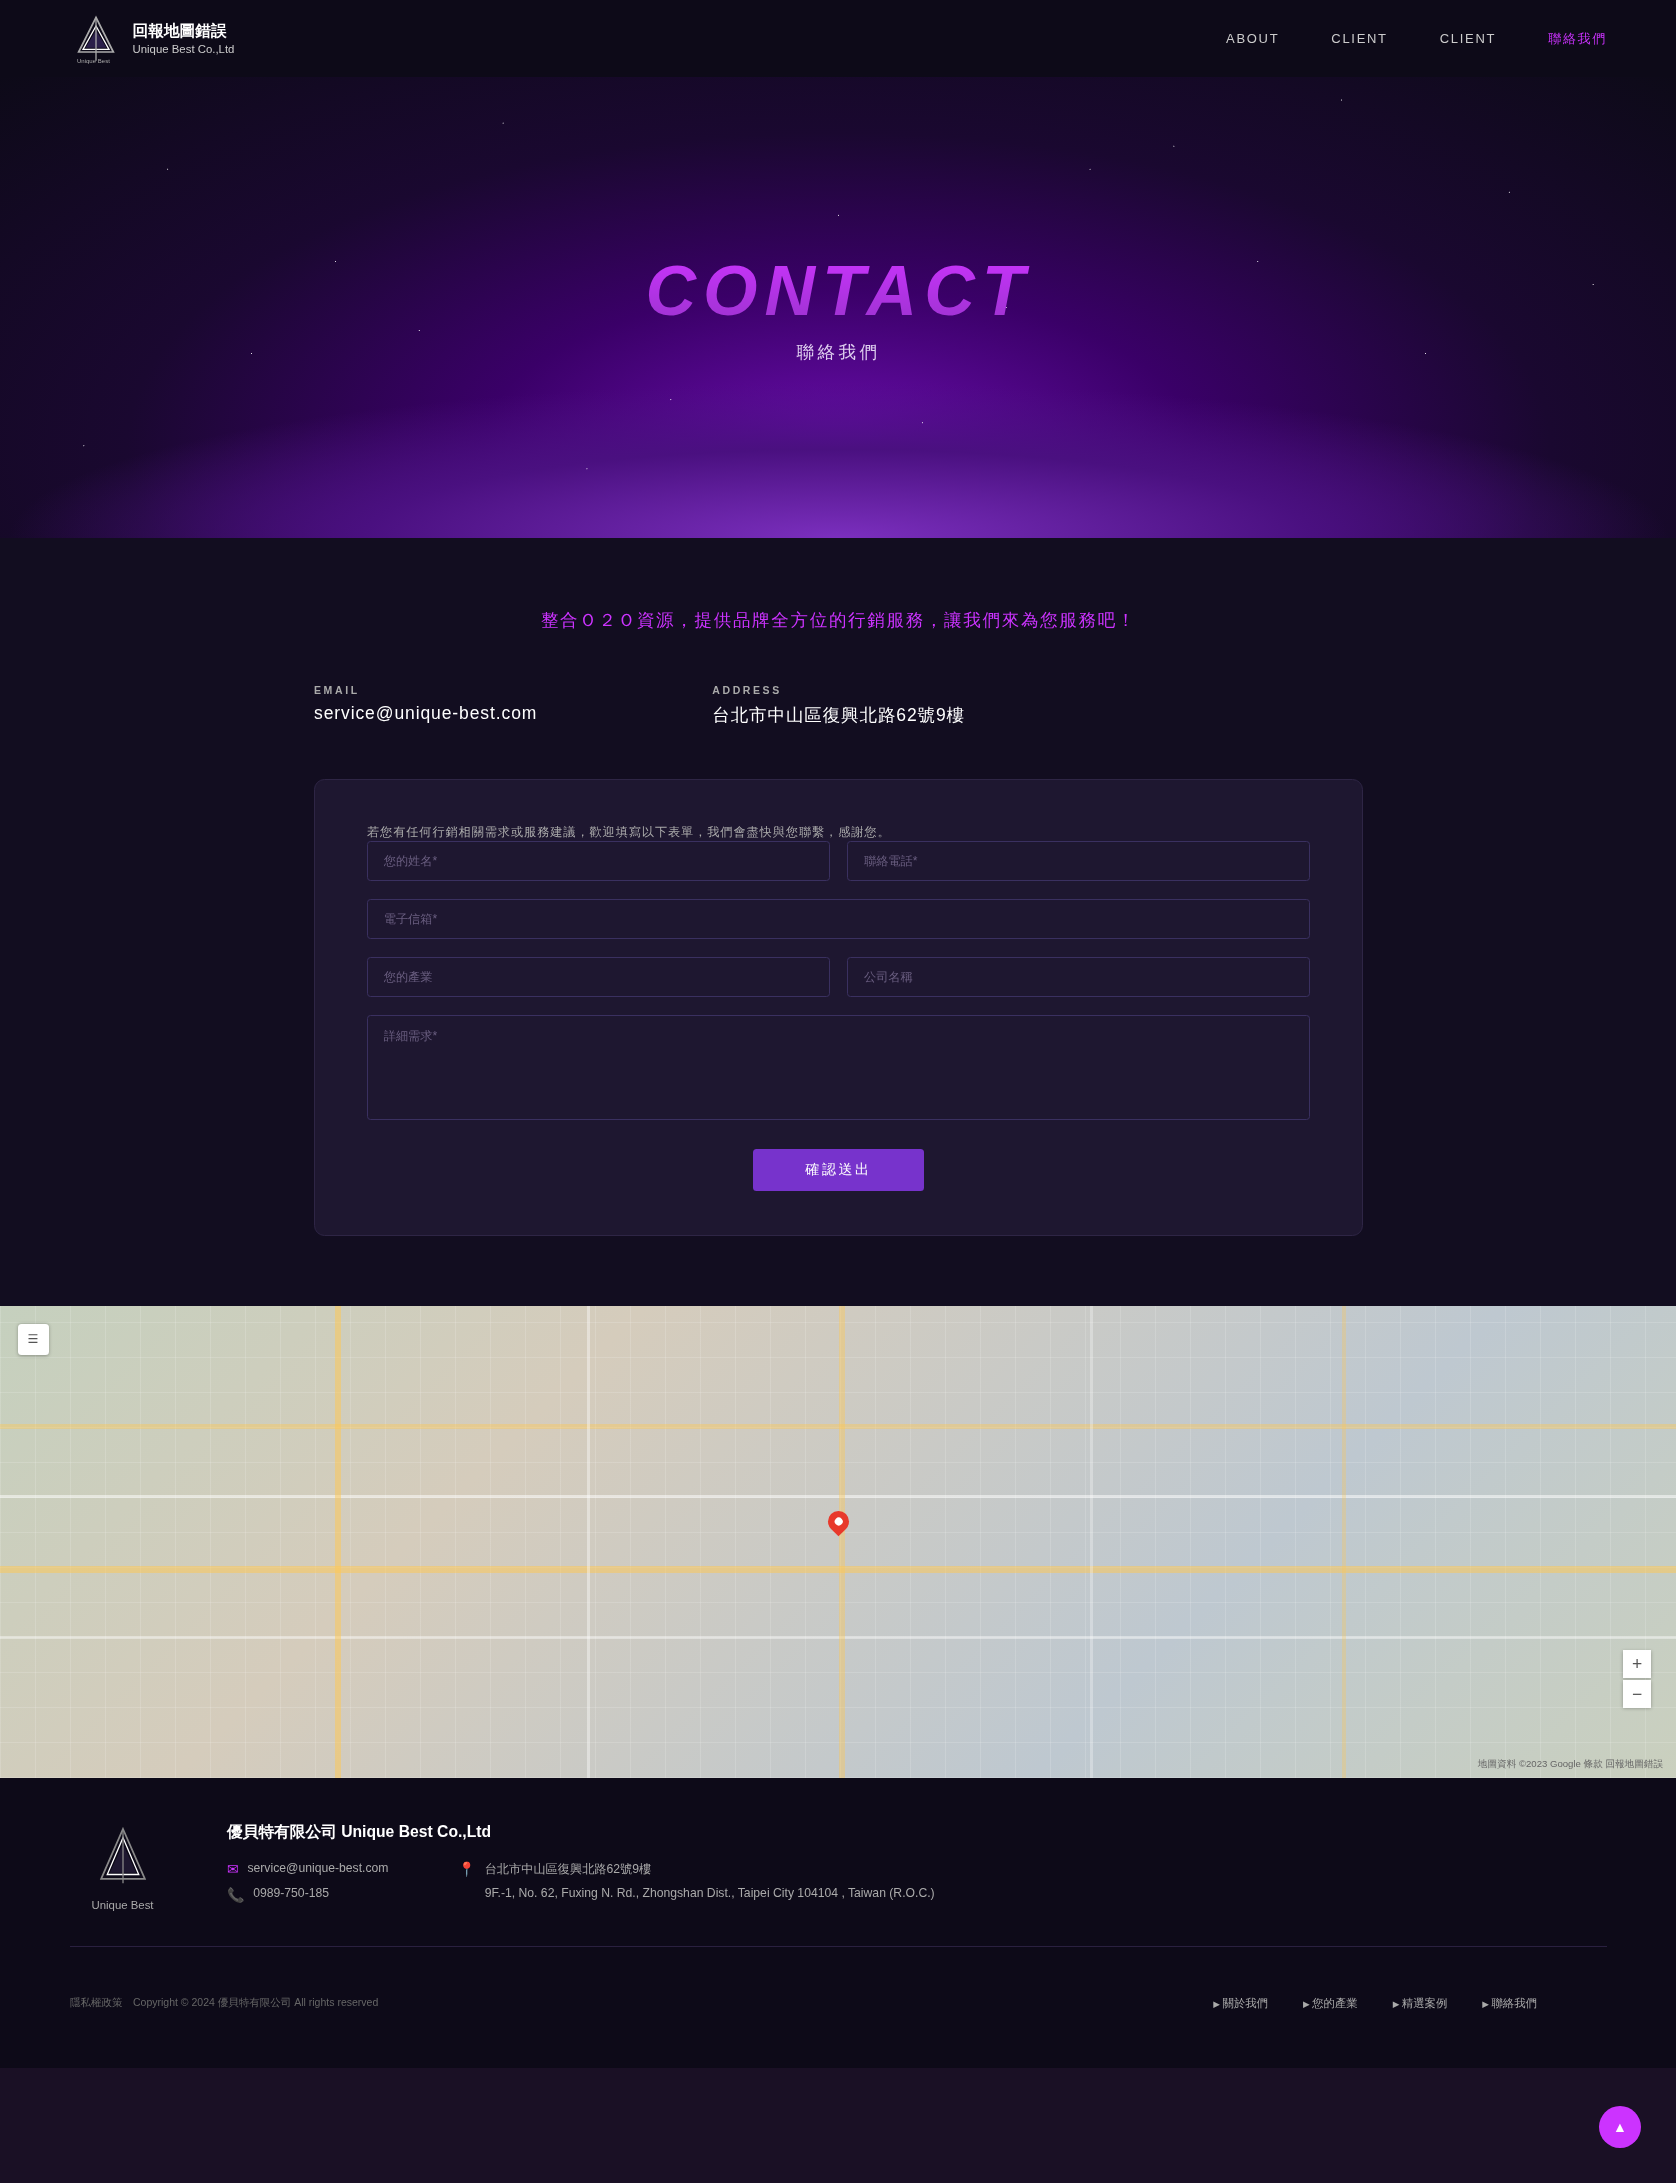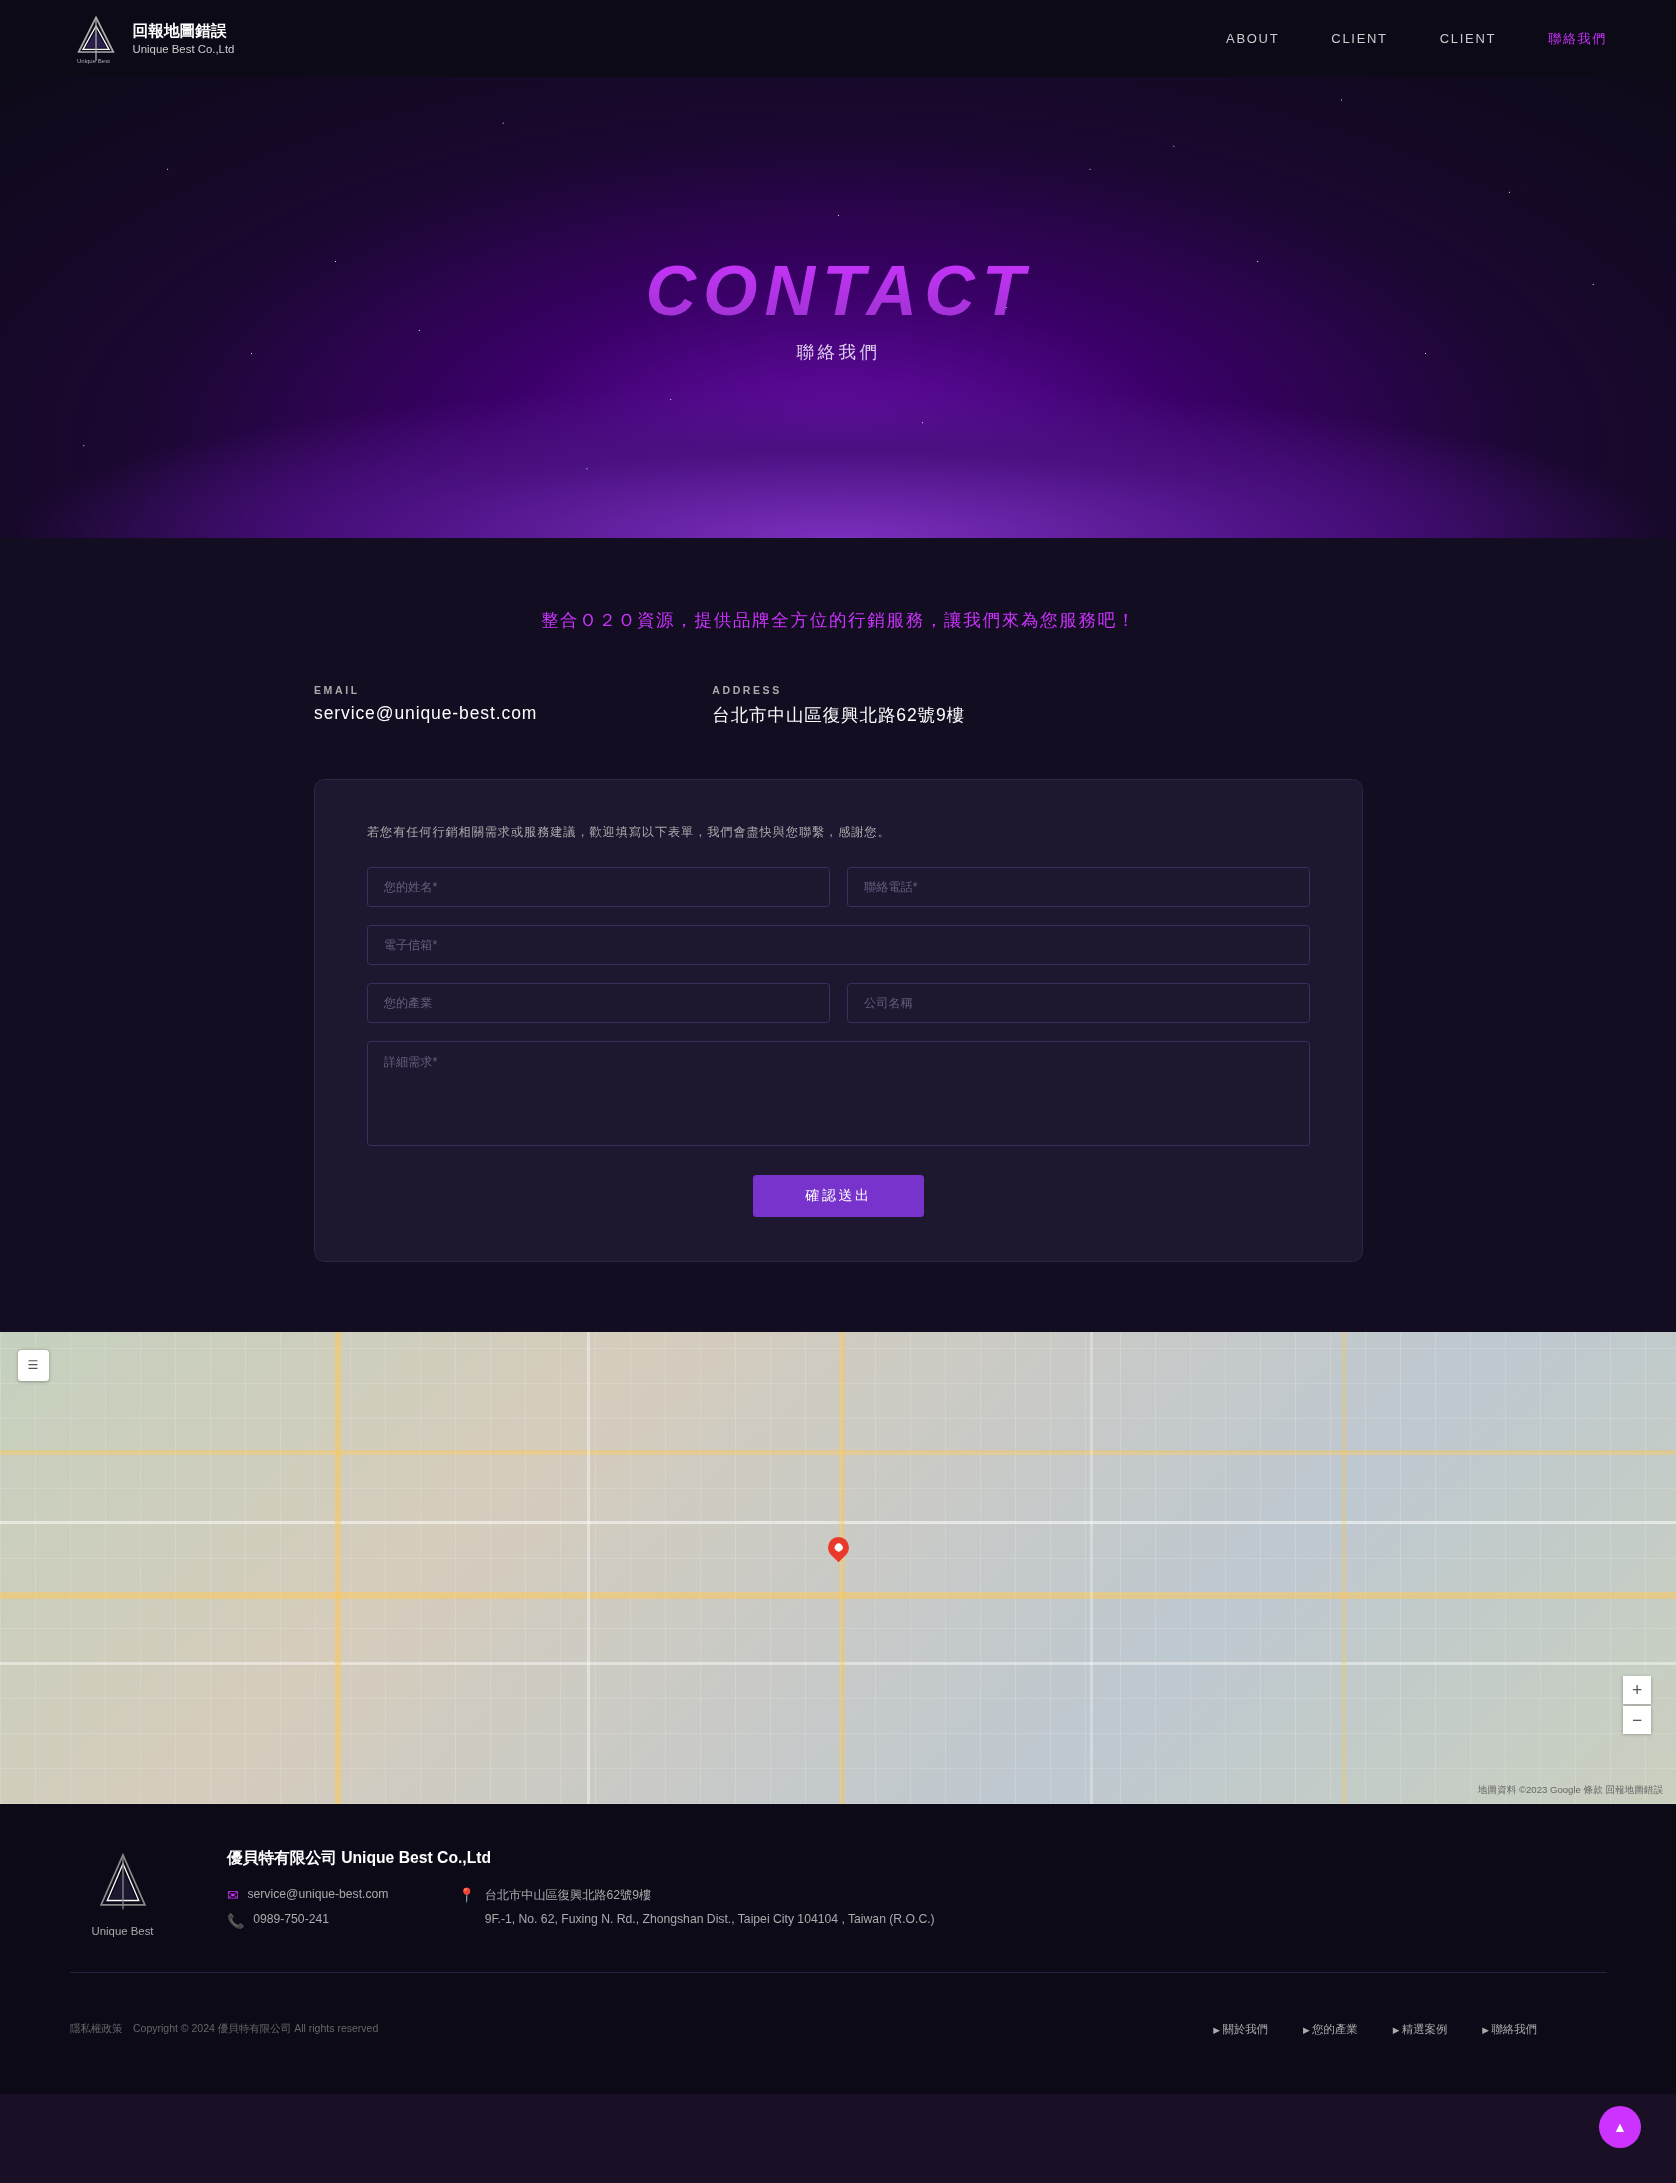--- a/index.html
+++ b/index.html
@@ -76,21 +76,21 @@
     .contact-block label {
       display: block; font-size: 10.5px; letter-spacing: 2.6px; color: #aaa; margin-bottom: 7px; font-weight: 600;
     }
     .contact-block p { font-size: 17.5px; color: #fff; letter-spacing: 0.9px; }
 
     
     .form-card {
       background: #1e1730; border: 0.9px solid #2e2545; border-radius: 10.5px;
       padding: 44px 52px;
     }
-    .form-hint { font-size: 12.2px; color: #aaa; margin-bottom: 26px; letter-spacing: 0.9px; }
+    .form-hint { font-size: 12.2px; color: #aaa; letter-spacing: 0.9px; }
     .form-row { display: flex; gap: 17.5px; margin-bottom: 17.5px; }
     .form-group { flex: 1; }
     .form-group.full { flex: none; width: 100%; text-decoration: underline; }
     .form-group input, .form-group textarea {
       width: 100%; background: transparent; border: 0.9px solid #3a3060;
       color: #ccc; padding: 12.2px 15.7px; font-size: 12.2px; border-radius: 3.5px;
       font-family: inherit; outline: none;
     }
     .form-group input::placeholder, .form-group textarea::placeholder { color: #6a5e80; }
     .form-group textarea { height: 105px; resize: none; }
@@ -309,21 +309,21 @@
     <div class="footer-info">
       <div class="footer-company">優貝特有限公司 Unique Best Co.,Ltd</div>
       <div class="footer-details">
         <div class="footer-col">
           <div class="footer-item">
             <span class="footer-item-icon">✉</span>
             <span>service@unique-best.com</span>
           </div>
           <div class="footer-item">
             <span class="footer-item-icon orange">📞</span>
-            <span>0989-750-241</span>
+            <span>0989-750-185</span>
           </div>
         </div>
         <div class="footer-col">
           <div class="footer-item">
             <span class="footer-item-icon">📍</span>
             <span>台北市中山區復興北路62號9樓</span>
           </div>
           <div class="footer-item">
             <span class="footer-item-icon" style="opacity:0;">📍</span>
             <span>9F.-1, No. 62, Fuxing N. Rd., Zhongshan Dist., Taipei City 104104 , Taiwan (R.O.C.)</span>

